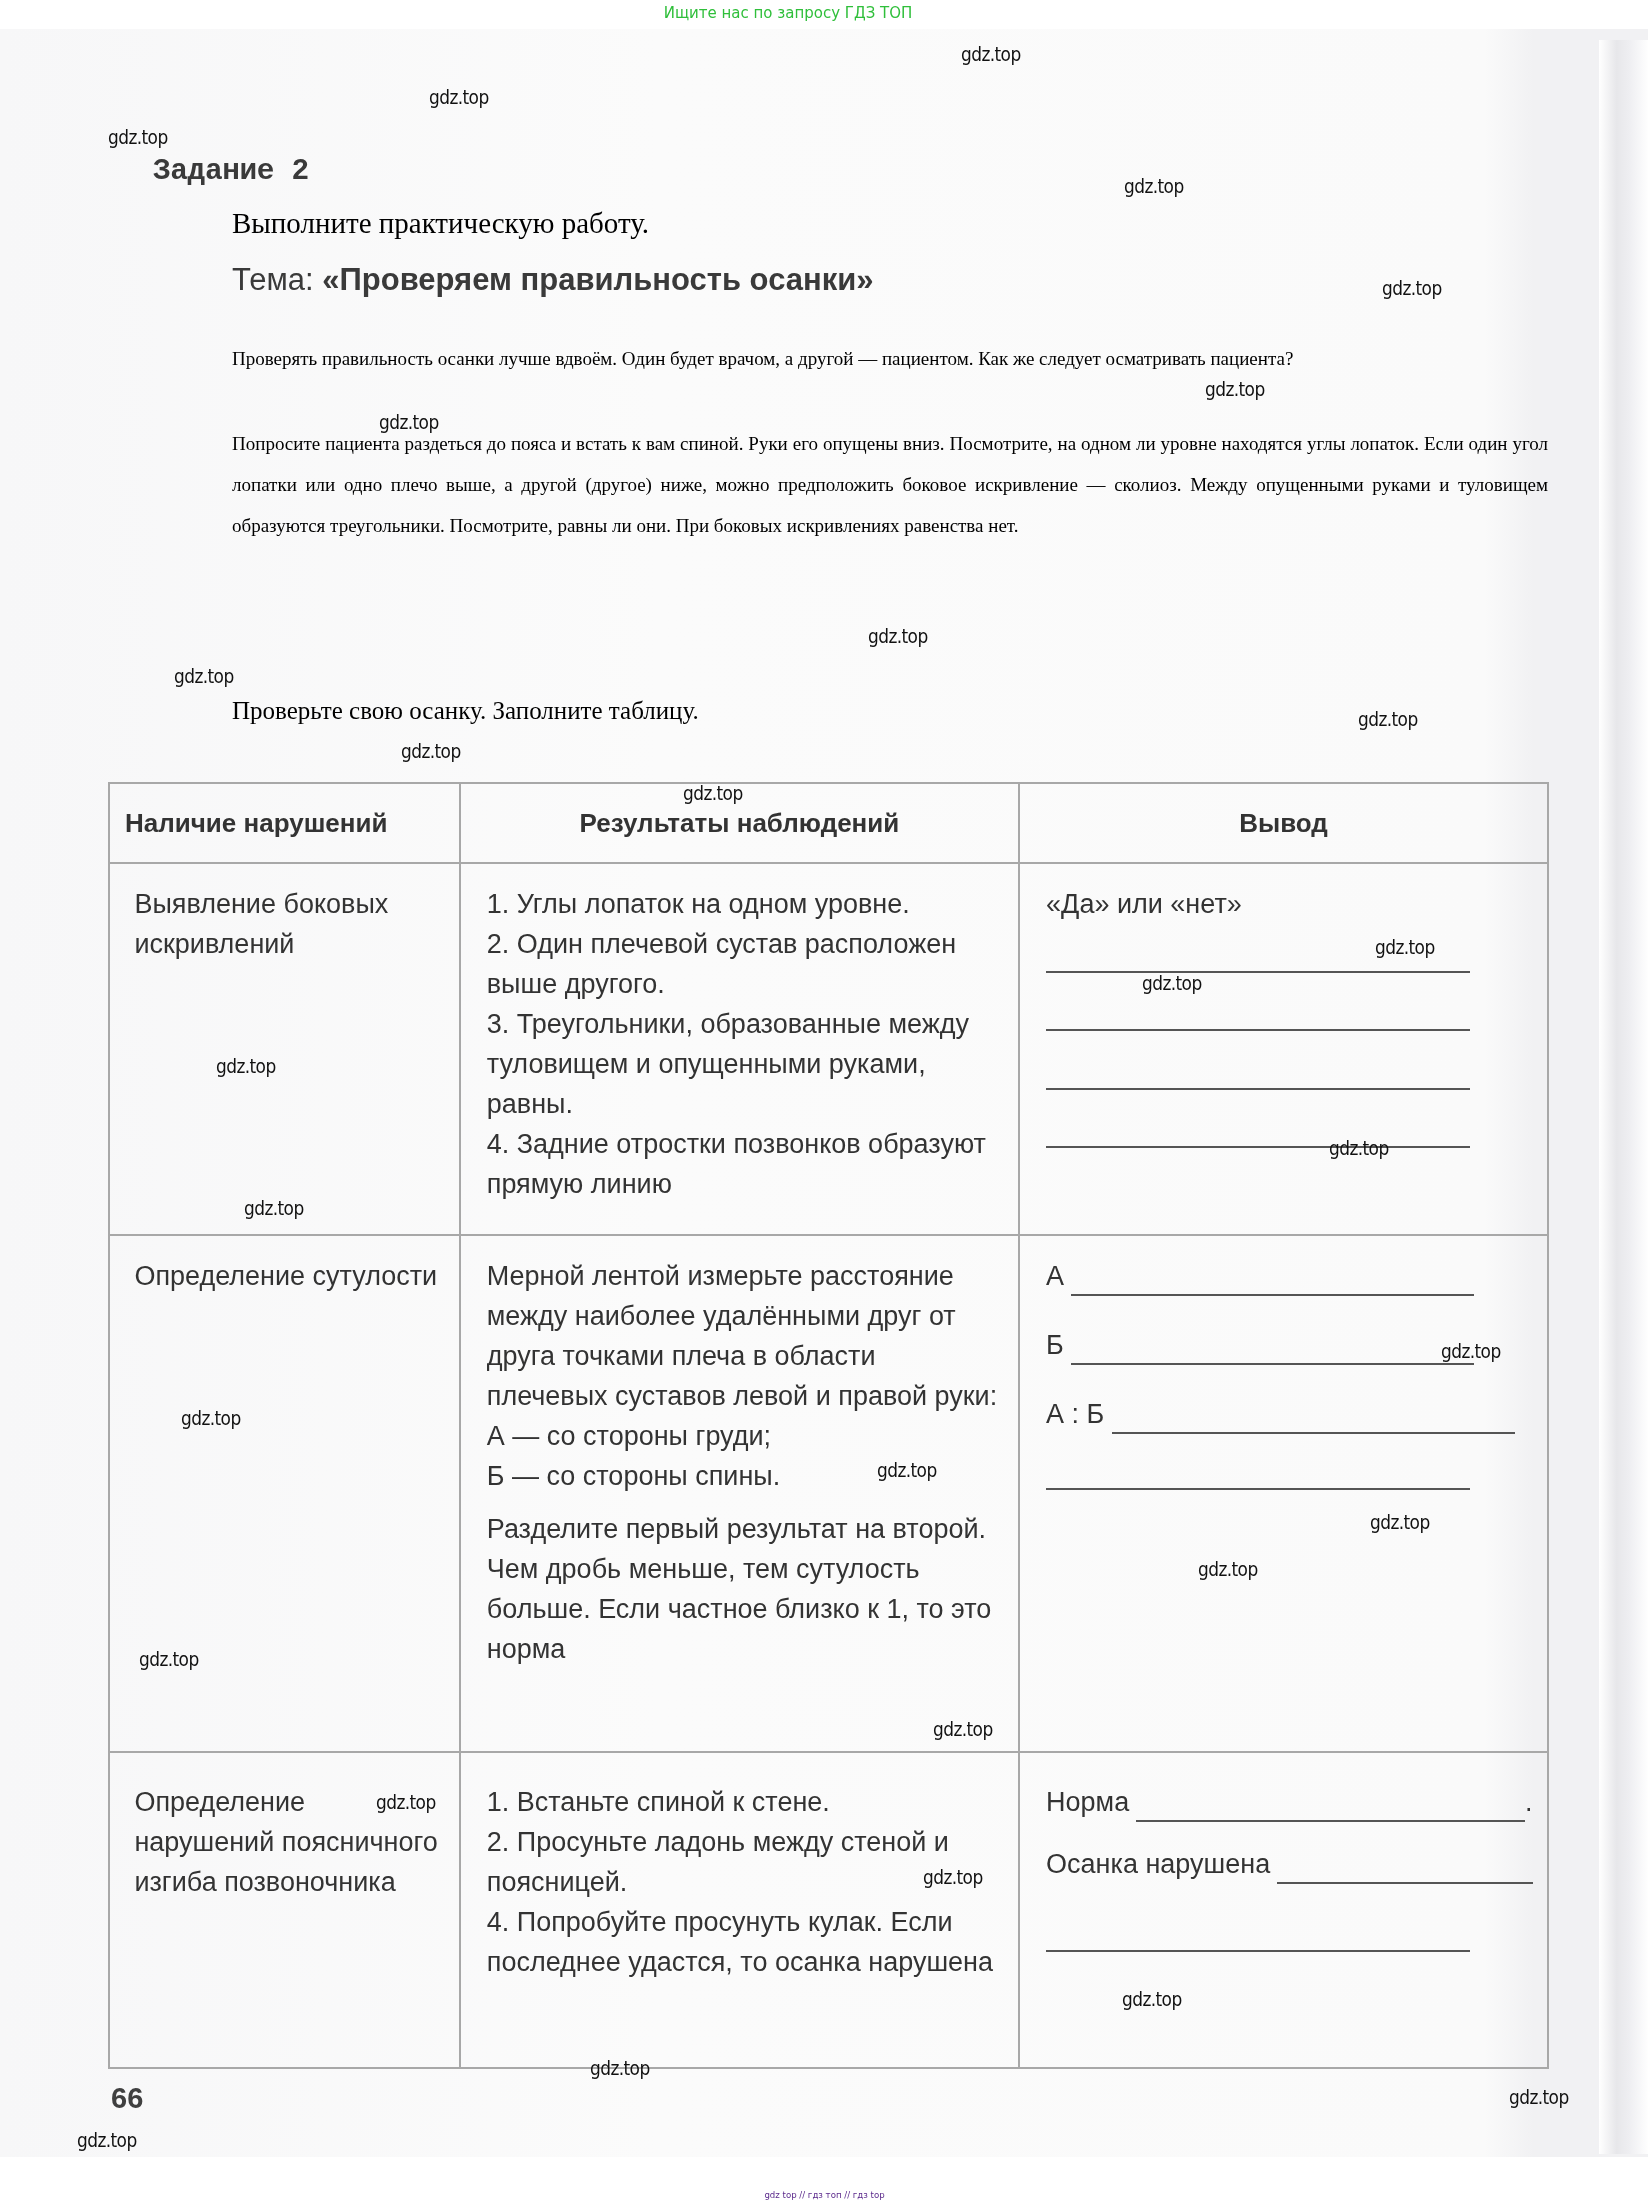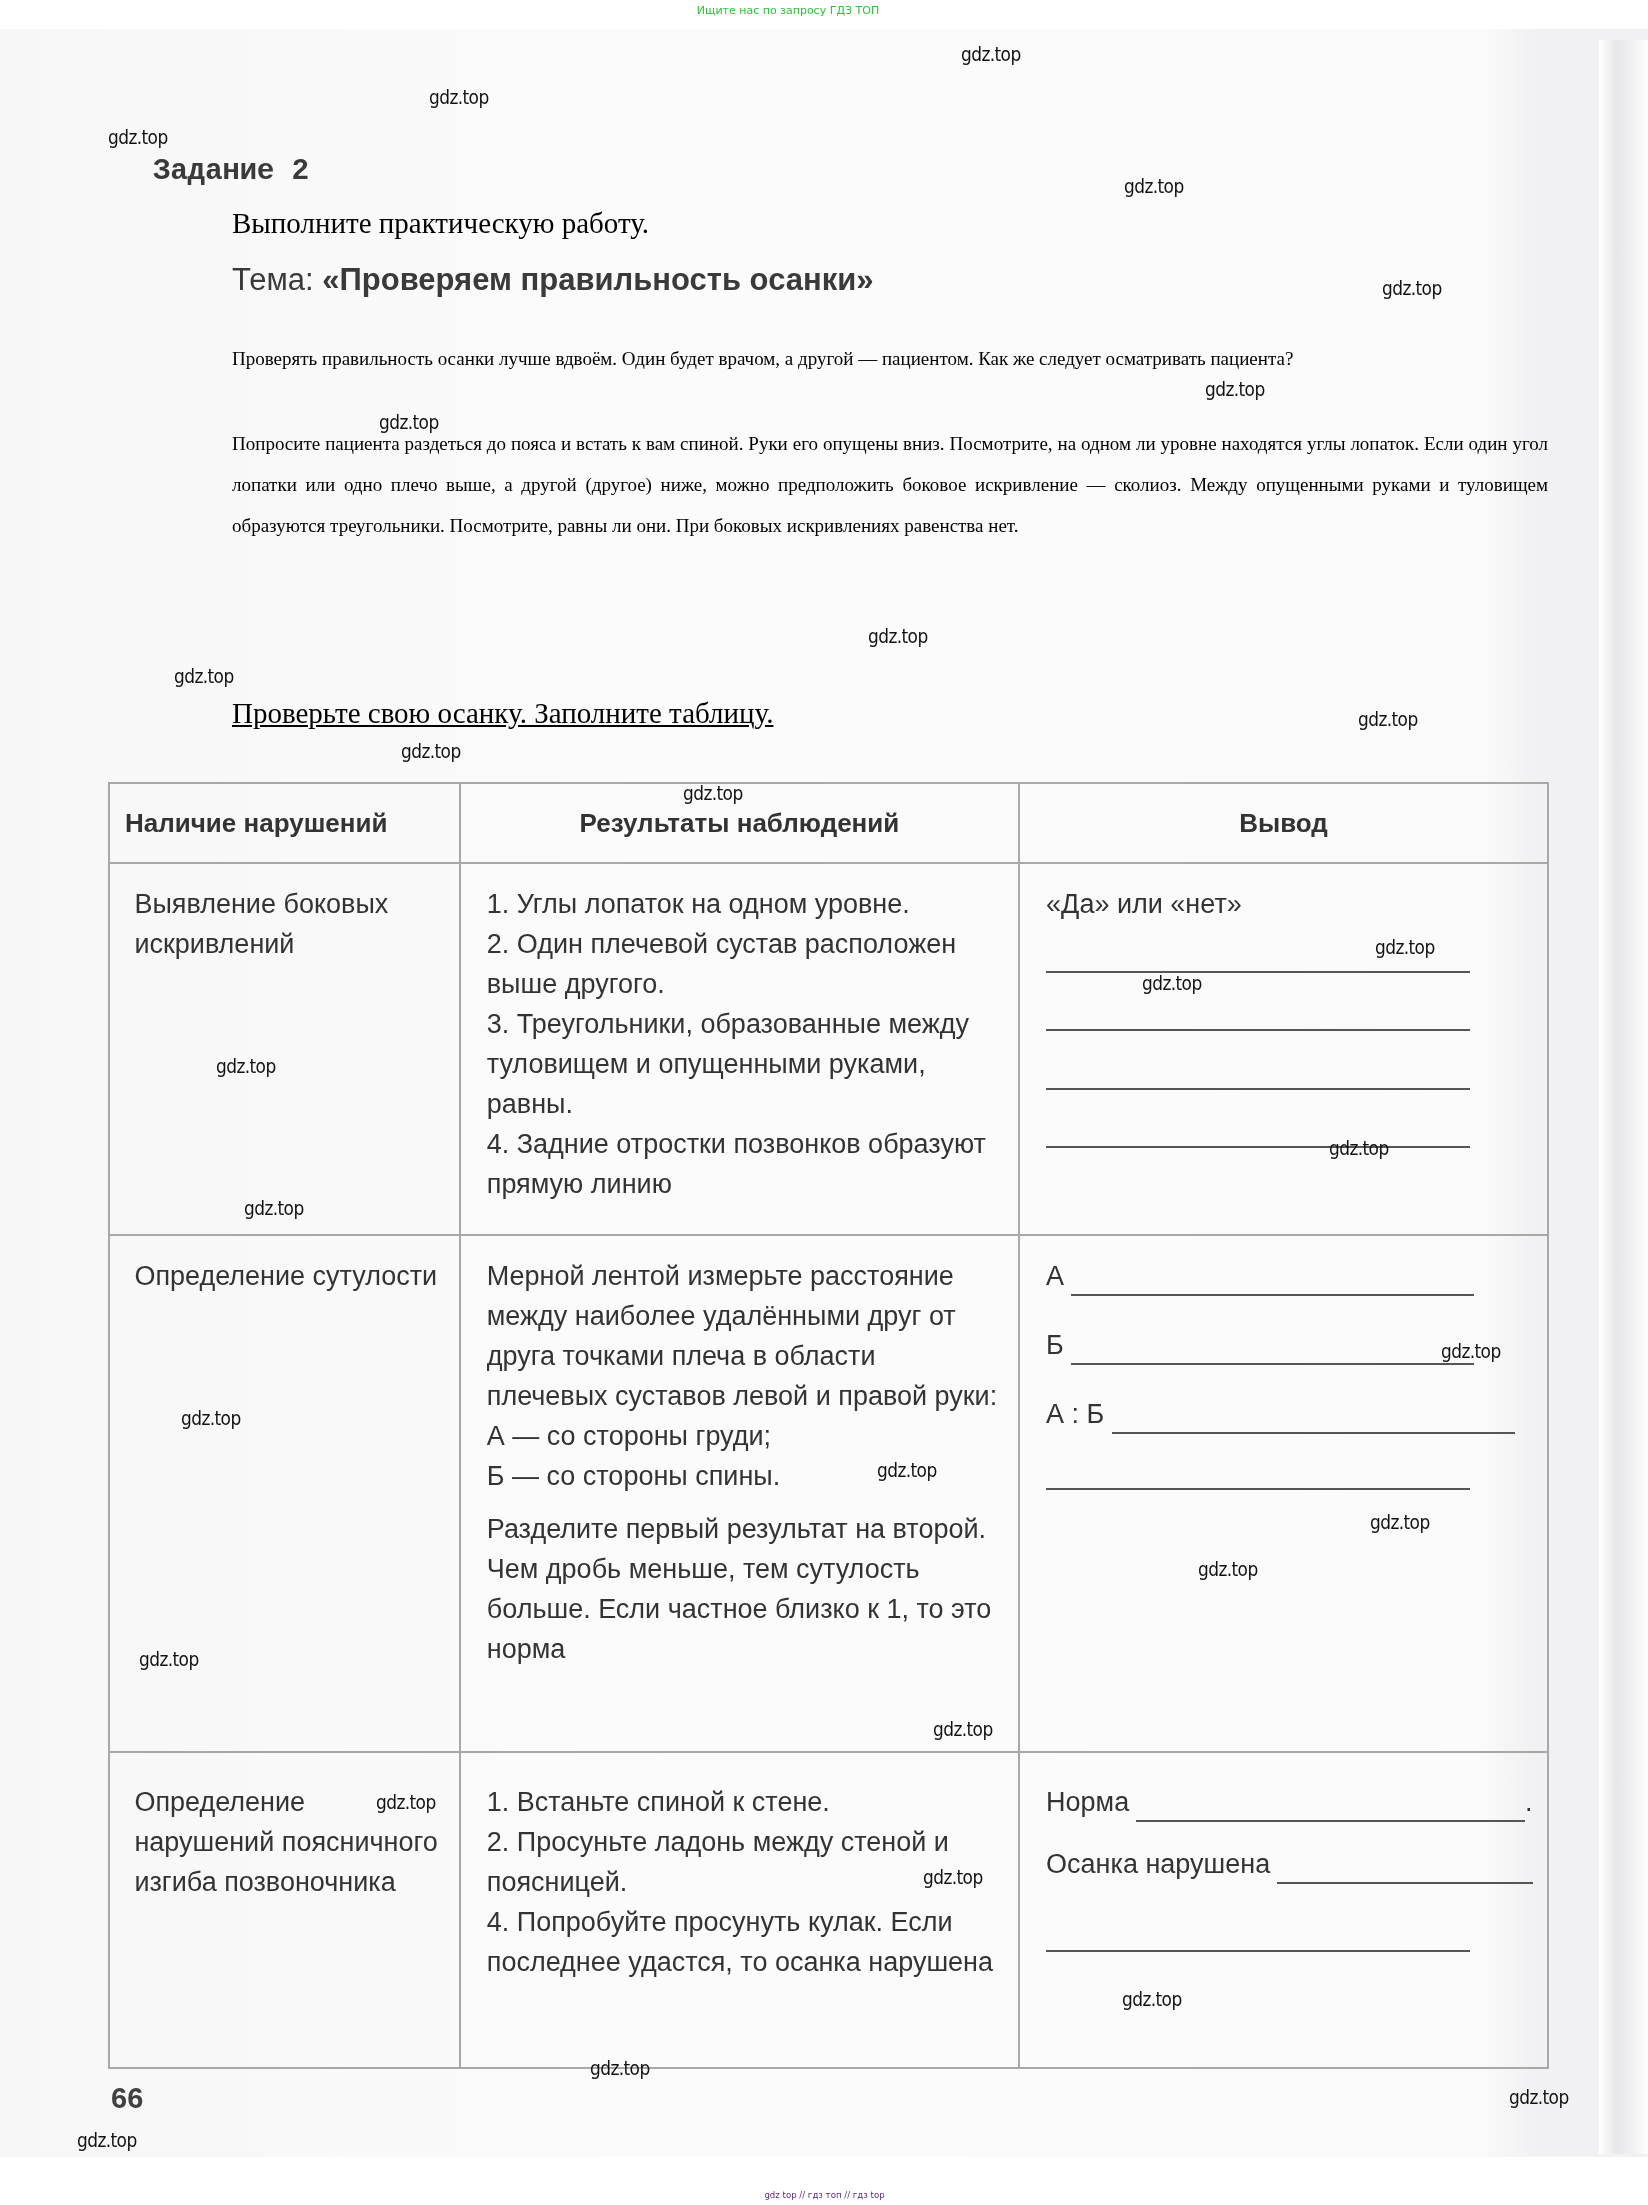--- a/index.html
+++ b/index.html
@@ -12,21 +12,21 @@
   .page {
     position: absolute; left: 0; top: 29px; width: 1649px; height: 2128px;
     background: linear-gradient(to right, #f7f7f8 0%, #fbfbfb 40%, #fafafa 90%, #f1f1f3 93%);
   }
   .binding {
     position: absolute; top: 40px; right: 0; width: 50px; height: 2114px;
     background: linear-gradient(to right, #ffffff 0%, #e7e7ea 35%, #eeeef1 60%, #ffffff 100%);
   }
   .top-banner {
     position: absolute; top: 4.3px; left: 0; width: 1576px; text-align: center;
-    color: #2fbf3a; font-size: 11px; font-family: "DejaVu Sans", sans-serif;
+    color: #2fbf3a; font-size: 15px; font-family: "DejaVu Sans", sans-serif;
   }
   .bottom-banner {
     position: absolute; top: 2190px; left: 0; width: 1649px; text-align: center;
     color: #5b2a8c; font-size: 8.6px; font-family: "DejaVu Sans", sans-serif;
   }
   .wm {
     position: absolute; font-family: "DejaVu Sans", sans-serif; font-size: 20px;
     color: #111; letter-spacing: -0.7px; transform: scaleX(0.85); transform-origin: left top;
   }
   .task-title {
@@ -42,21 +42,21 @@
     font-family: "Liberation Sans", sans-serif;
   }
   .topic b { font-weight: bold; }
   .para {
     position: absolute; left: 232px; width: 1316px; font-size: 19px; line-height: 41px;
     text-align: justify;
     font-family: Liberation Serif, serif;
   }
   .p1 { top: 338px; }
   .p2 { top: 423px; }
-  .p3 { position: absolute; left: 232px; top: 697px; font-size: 29px; text-decoration: underline; }
+  .p3 { position: absolute; left: 232px; top: 697px; font-size: 25px; }
   table.obs {
     position: absolute; left: 108px; top: 782px; width: 1441px;
     border-collapse: collapse; font-family: "Liberation Sans", sans-serif;
     color: #333; font-size: 27px;
   }
   table.obs th, table.obs td {
     border: 2.2px solid #a8a8a8; vertical-align: top; text-align: left;
   }
   table.obs th {
     font-weight: bold; text-align: center; height: 76px; vertical-align: middle; font-size: 26px;

